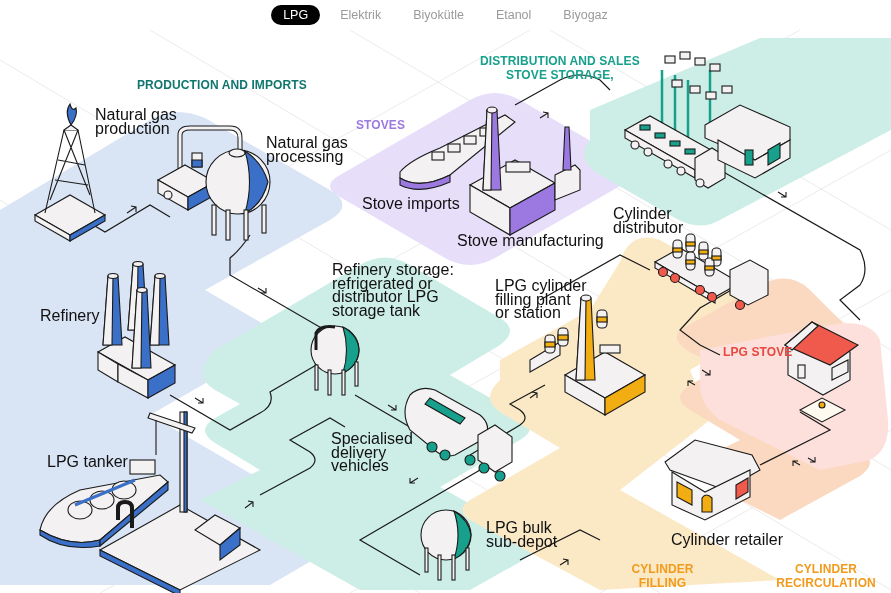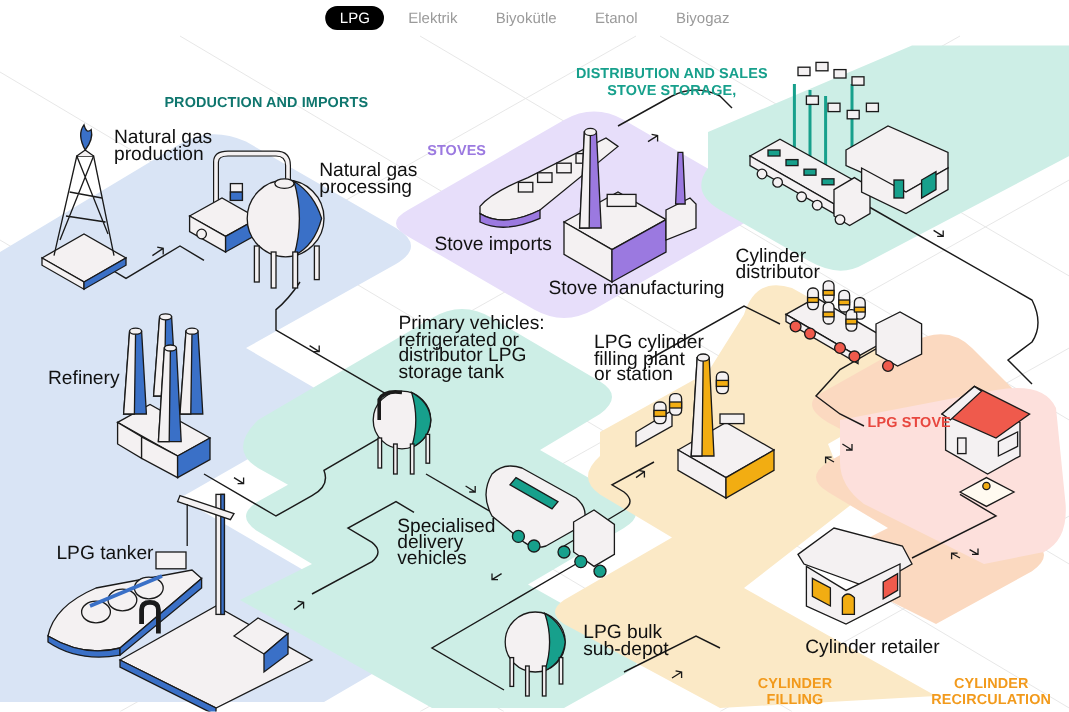--- a/index.html
+++ b/index.html
@@ -353,21 +353,21 @@
   <div>Stove imports</div>
 </div>
 <div class="lbl" style="left:457px;top:234px;">
   <div>Stove manufacturing</div>
 </div>
 <div class="lbl" style="left:613px;top:207px;">
   <div>Cylinder</div>
   <div>distributor</div>
 </div>
 <div class="lbl" style="left:332px;top:263px;">
-  <div>Primary vehicles:</div>
+  <div>Refinery storage:</div>
   <div>refrigerated or</div>
   <div>distributor LPG</div>
   <div>storage tank</div>
 </div>
 <div class="lbl" style="left:495px;top:279px;">
   <div>LPG cylinder</div>
   <div>filling plant</div>
   <div>or station</div>
 </div>
 <div class="lbl" style="left:331px;top:432px;">

